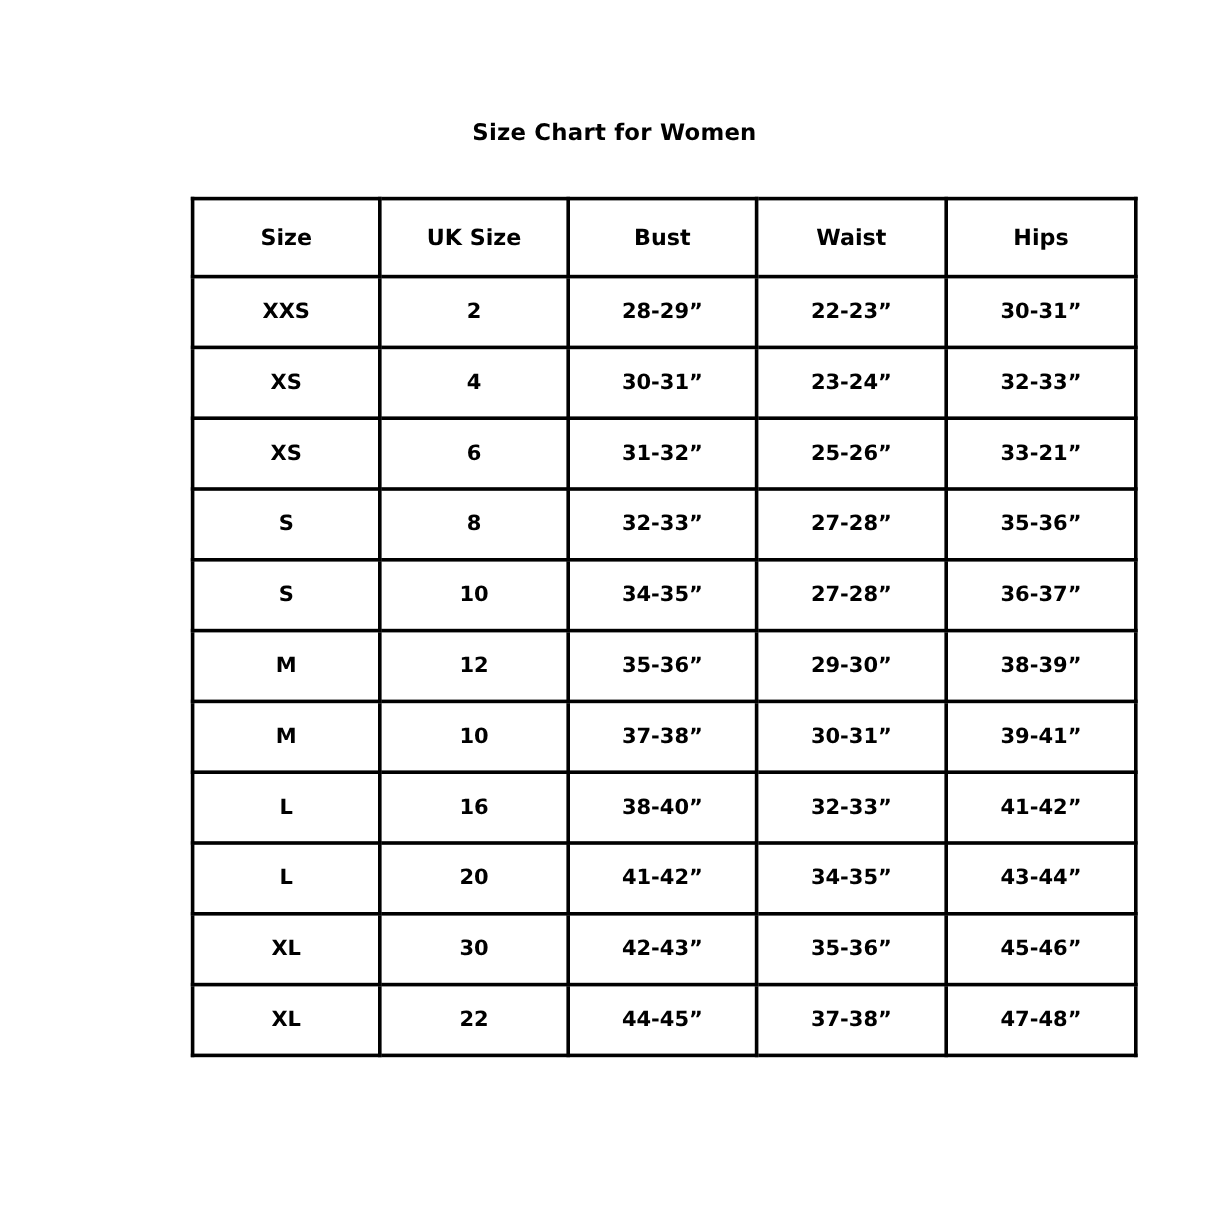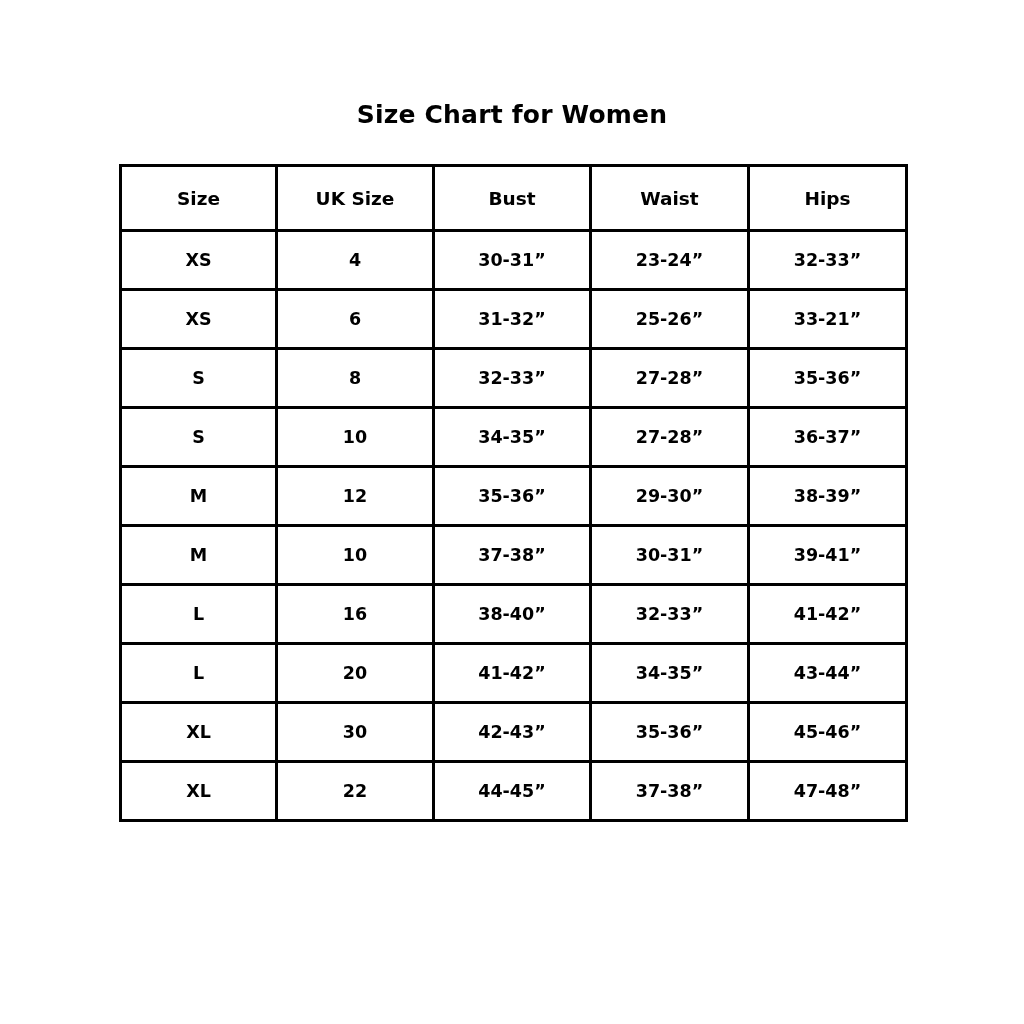--- a/index.html
+++ b/index.html
@@ -19,34 +19,35 @@
     width: 1024px;
     height: 1024px;
     box-sizing: border-box;
   }
   .chart-title {
     position: absolute;
     top: 100px;
     left: 0;
     width: 1024px;
     text-align: center;
-    font-size: 25px;
+    font-size: 19px;
     font-weight: bold;
     letter-spacing: 0.2px;
   }
   .table-wrap {
     position: absolute;
     top: 164px;
     left: 119px;
     width: 786px;
   }
   table.size-table {
     border-collapse: collapse;
     width: 786px;
     table-layout: fixed;
+    margin-left: 40px;
   }
   table.size-table td,
   table.size-table th {
     border: 3px solid #000000;
     text-align: center;
     vertical-align: middle;
     font-size: 17.5px;
     font-weight: bold;
     height: 56px;
     padding: 0;
@@ -80,20 +81,27 @@
       <thead>
         <tr>
           <th>Size</th>
           <th>UK Size</th>
           <th>Bust</th>
           <th>Waist</th>
           <th>Hips</th>
         </tr>
       </thead>
       <tbody>
+        <tr>
+          <td>XXS</td>
+          <td>2</td>
+          <td>28-29”</td>
+          <td>22-23”</td>
+          <td>30-31”</td>
+        </tr>
         <tr>
           <td>XS</td>
           <td>4</td>
           <td>30-31”</td>
           <td>23-24”</td>
           <td>32-33”</td>
         </tr>
         <tr>
           <td>XS</td>
           <td>6</td>

